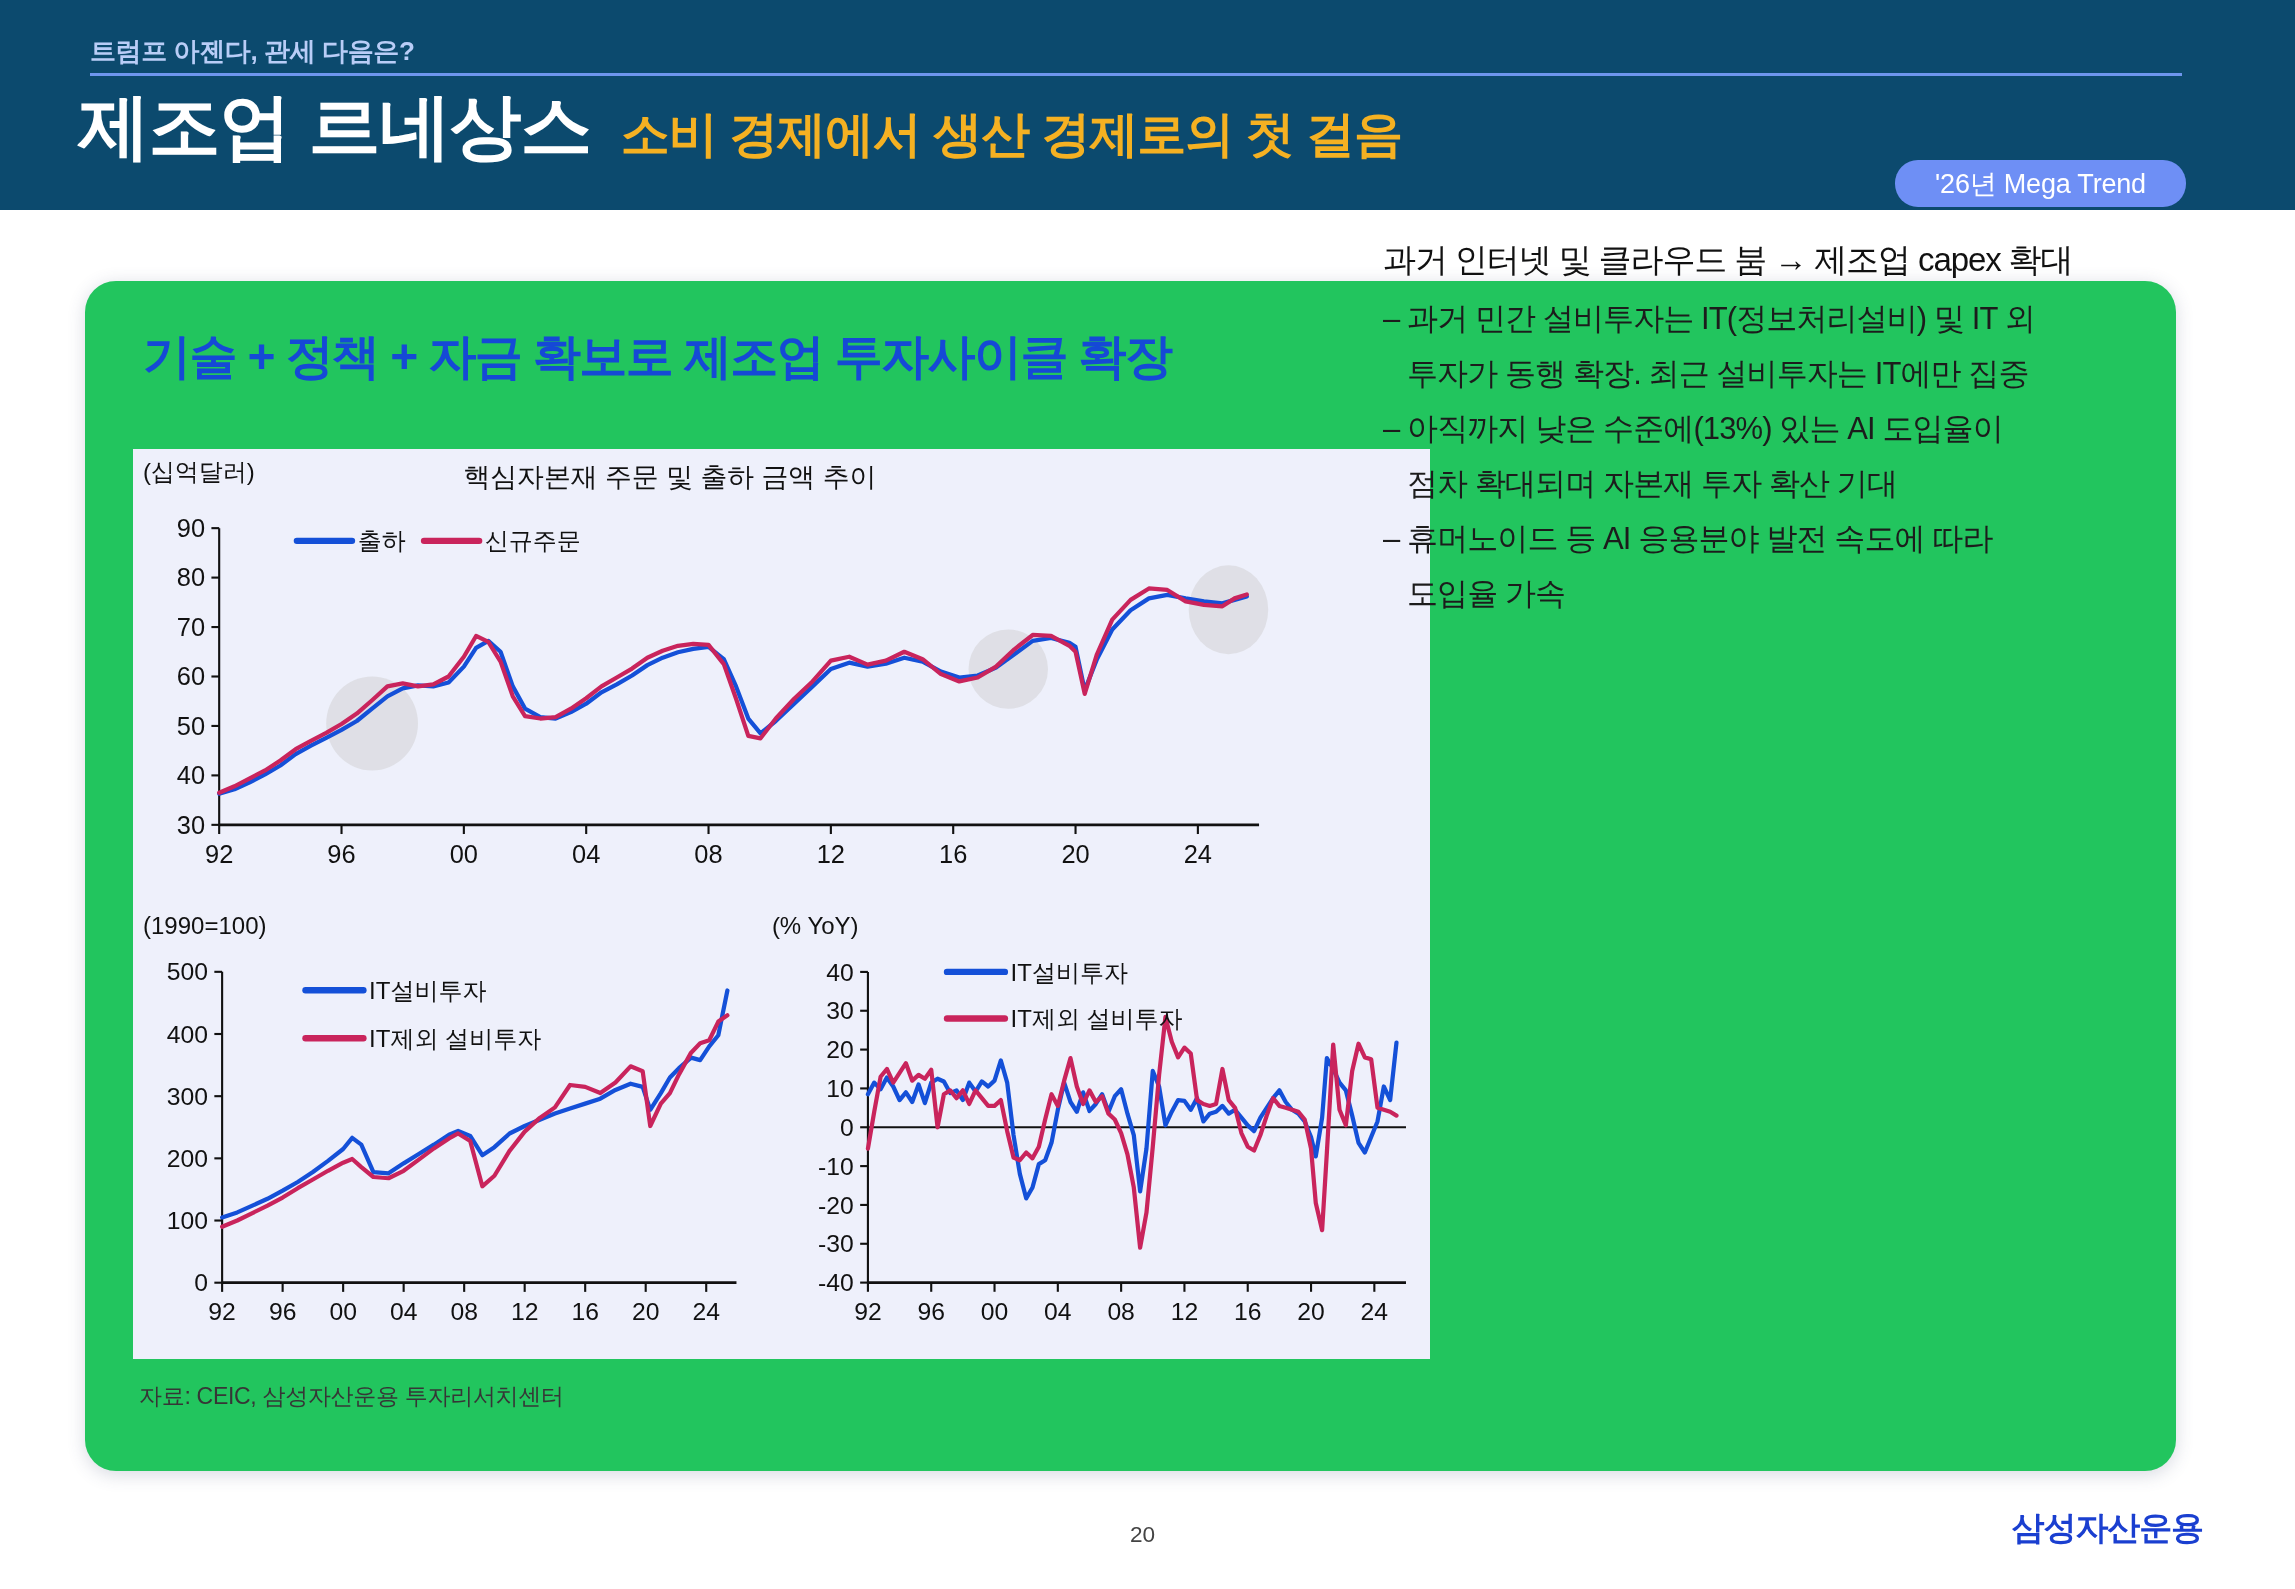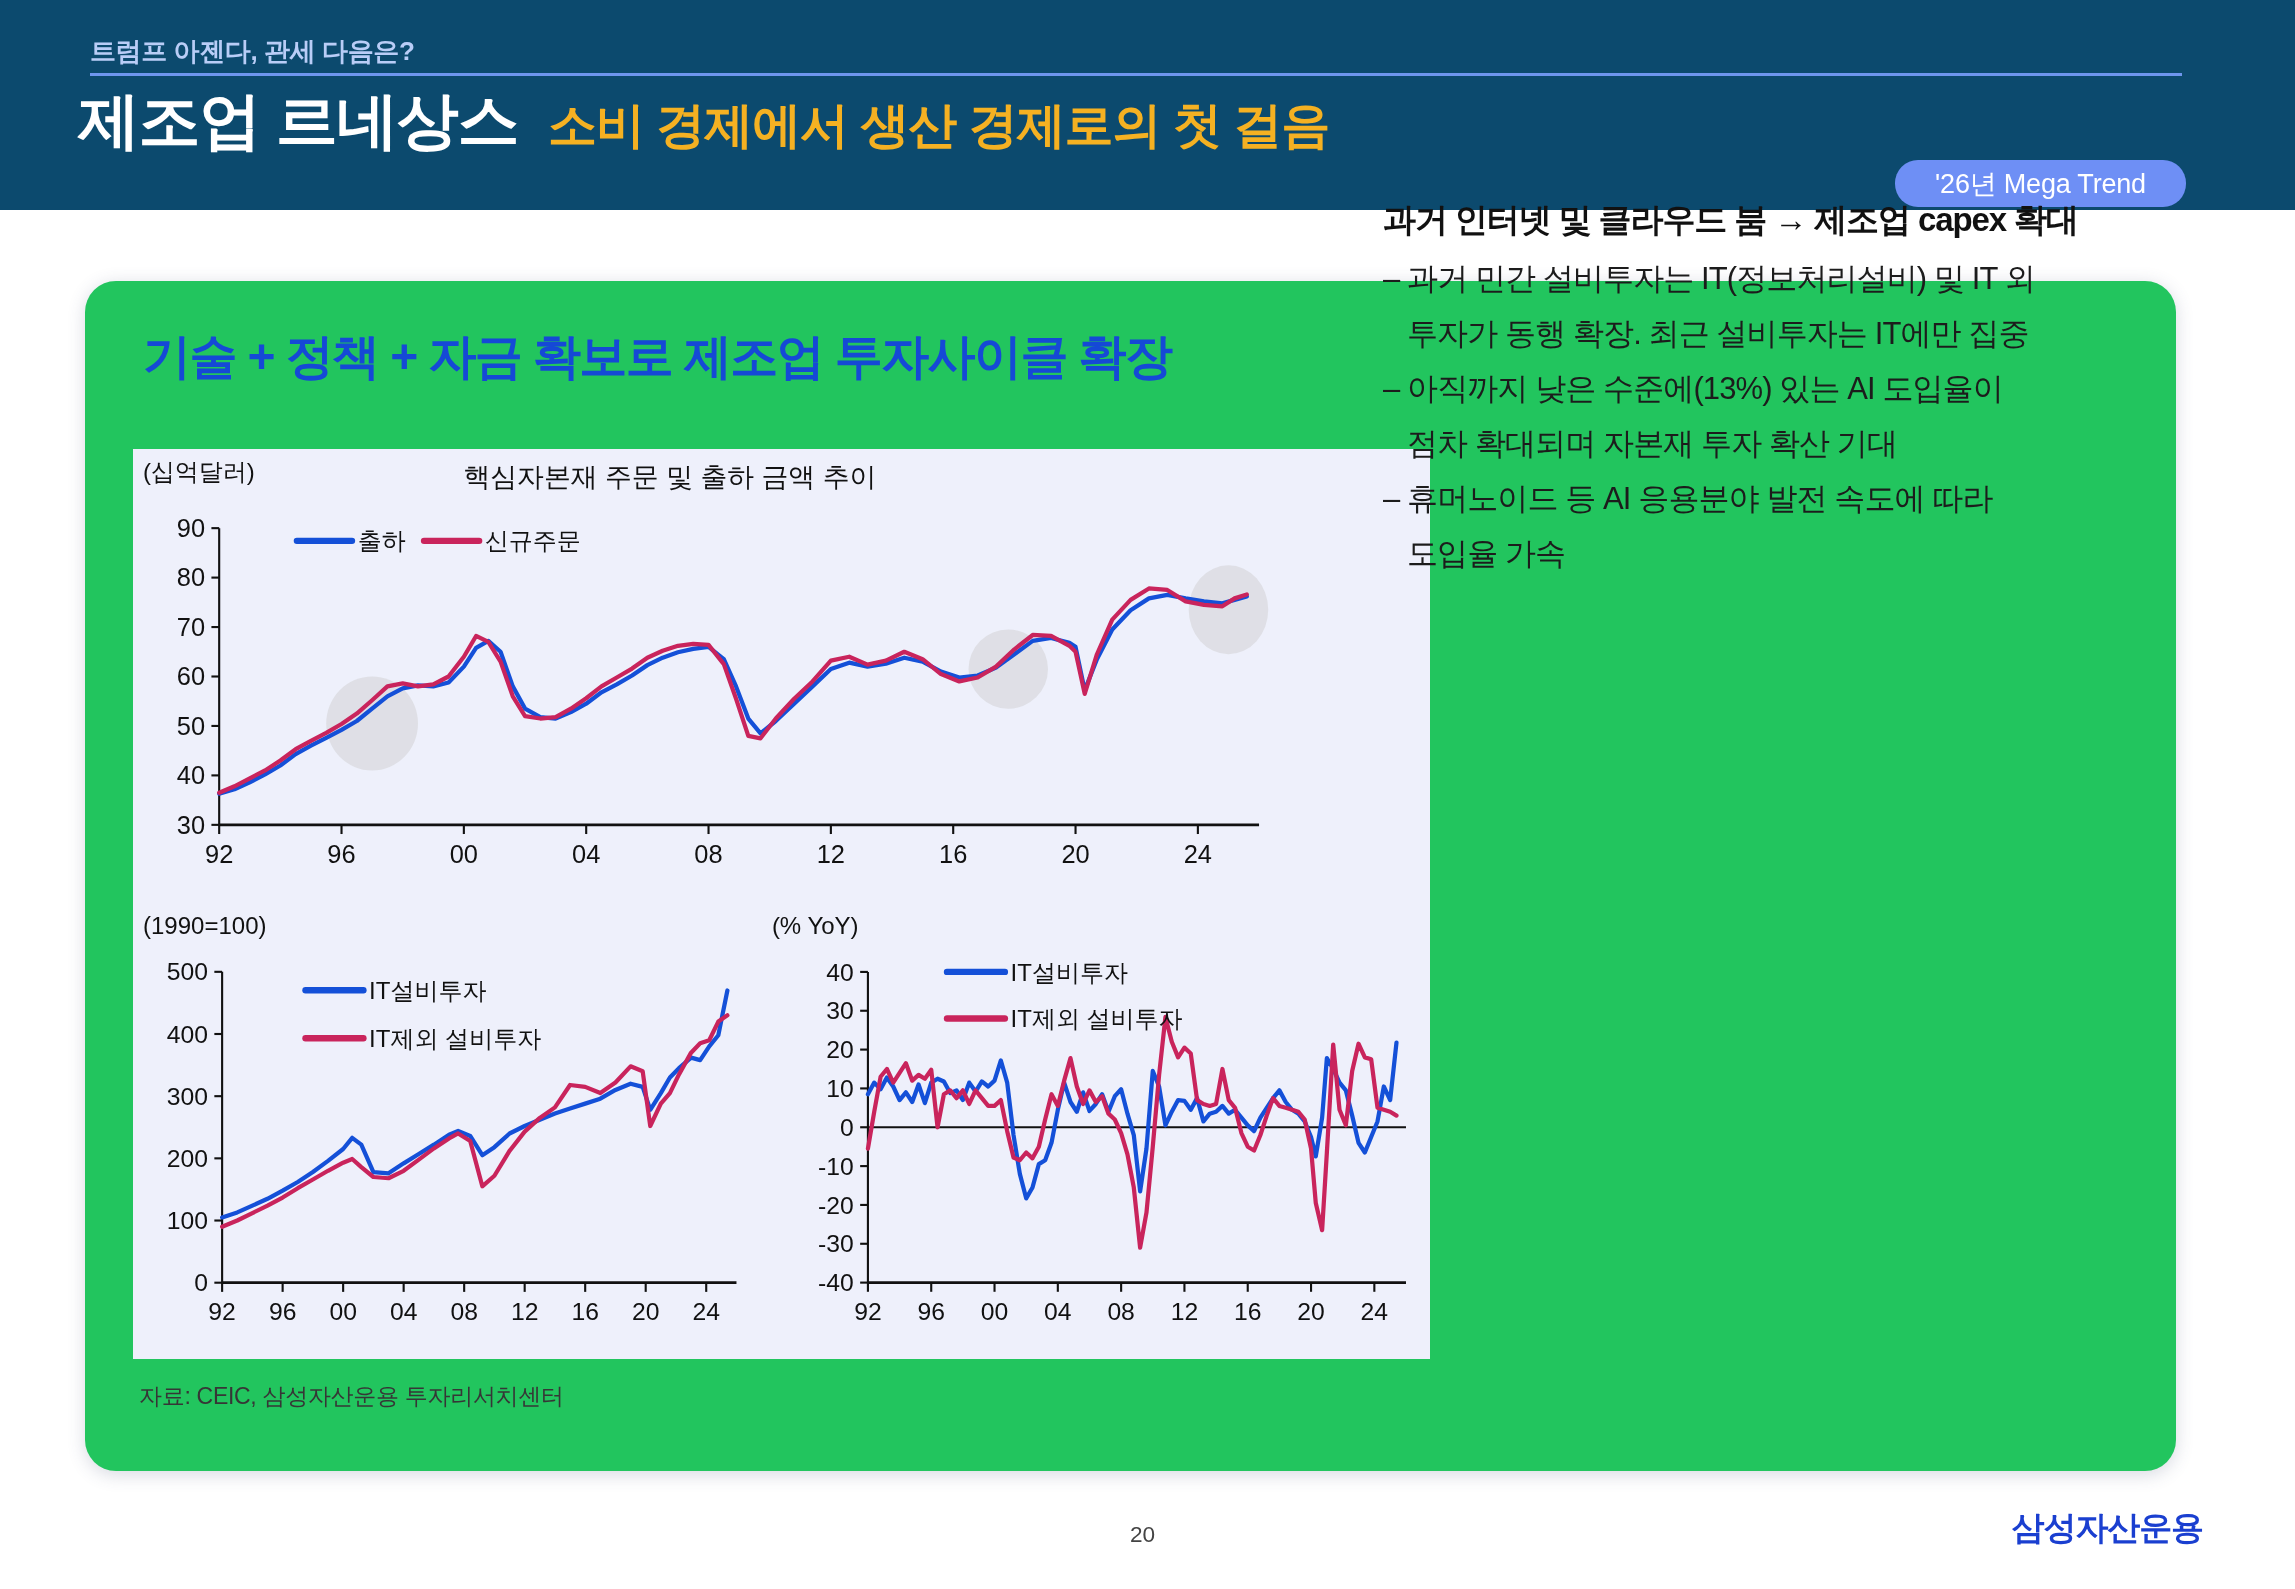--- a/index.html
+++ b/index.html
@@ -24,21 +24,21 @@
   }
   #header-rule {
     position:absolute; left:90px; top:73px; width:2092px; height:2.8px;
     background:#6f96ee;
   }
   #headline {
     position:absolute; left:78px; top:90px;
     white-space:nowrap; line-height:1;
   }
   #headline .main {
-    font-size:62px; font-weight:800; color:#ffffff; letter-spacing:-1.4px;text-align:center;
+    font-size:72px; font-weight:800; color:#ffffff; letter-spacing:-1.4px;text-align:center;
   }
   #headline .sub {
     font-size:49px; font-weight:700; color:#f5b122; letter-spacing:-1.1px;
     margin-left:30px;
   }
   #mega-badge {
     position:absolute; left:1895px; top:160px; width:291px; height:47px;
     background:#6e8ff5; display:flex; align-items:center; justify-content:center;border-radius:23px;
   }
   #mega-badge span { font-size:27px; color:#ffffff; font-weight:500; letter-spacing:-0.2px; }
@@ -68,22 +68,22 @@
   #source {
     position:absolute; left:54px; top:1100px;
     font-size:23px; color:#363636; letter-spacing:-0.3px; white-space:nowrap;
   }
 
   
   #commentary {
     position:absolute; left:1383px; top:201px; width:706px;
   }
   .cmt-head {
-    font-size:33px; font-weight:700; color:#111111;
-    letter-spacing:-1.1px; white-space:nowrap; line-height:1.15;
+    font-size:33px; font-weight:400; color:#111111;
+    letter-spacing:-1.1px; white-space:nowrap; line-height:1.15;margin-top:40px;
   }
   .cmt-line {
     font-size:31px; font-weight:400; color:#1c1c1c;
     letter-spacing:-0.9px; white-space:nowrap; line-height:1.0;
     margin-top:24px;
   }
   .cmt-line.indent { padding-left:24px; }
   #block-2 { margin-top:68px; }
 
   

